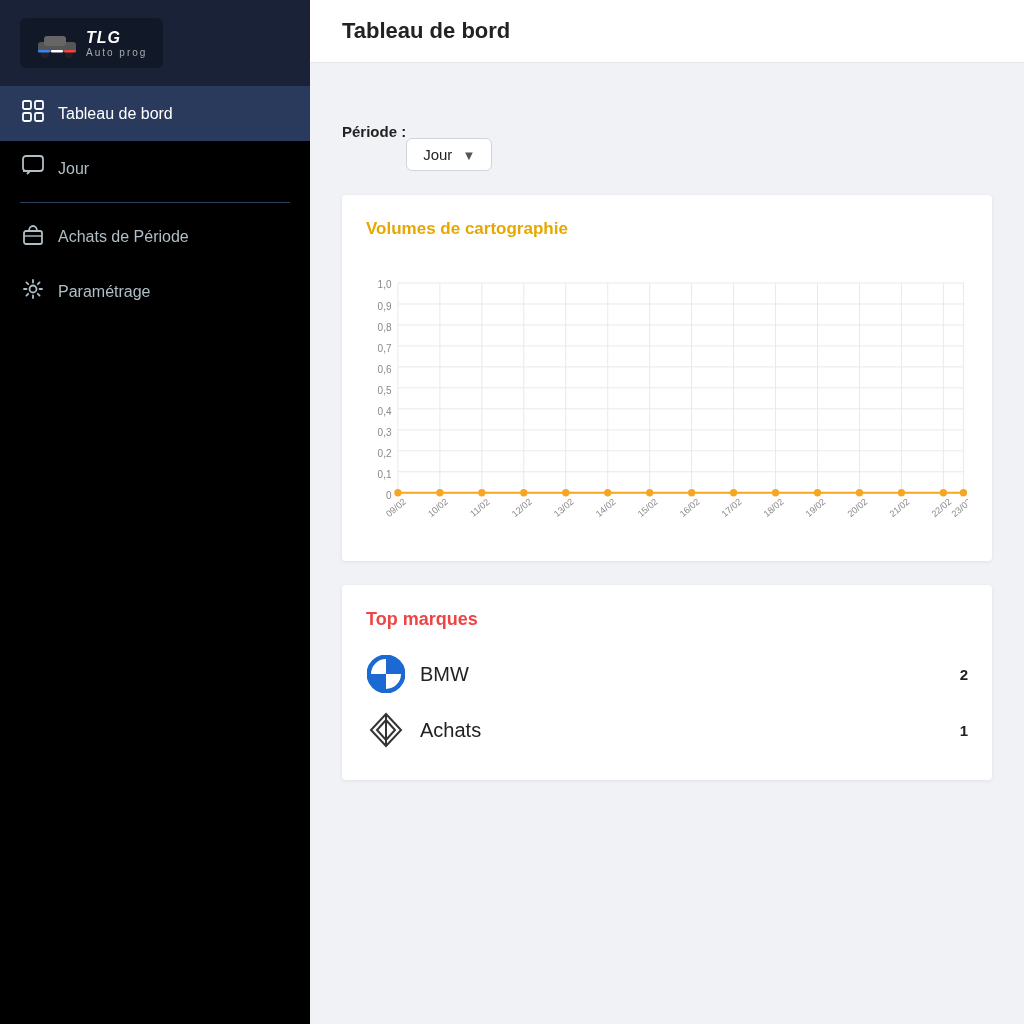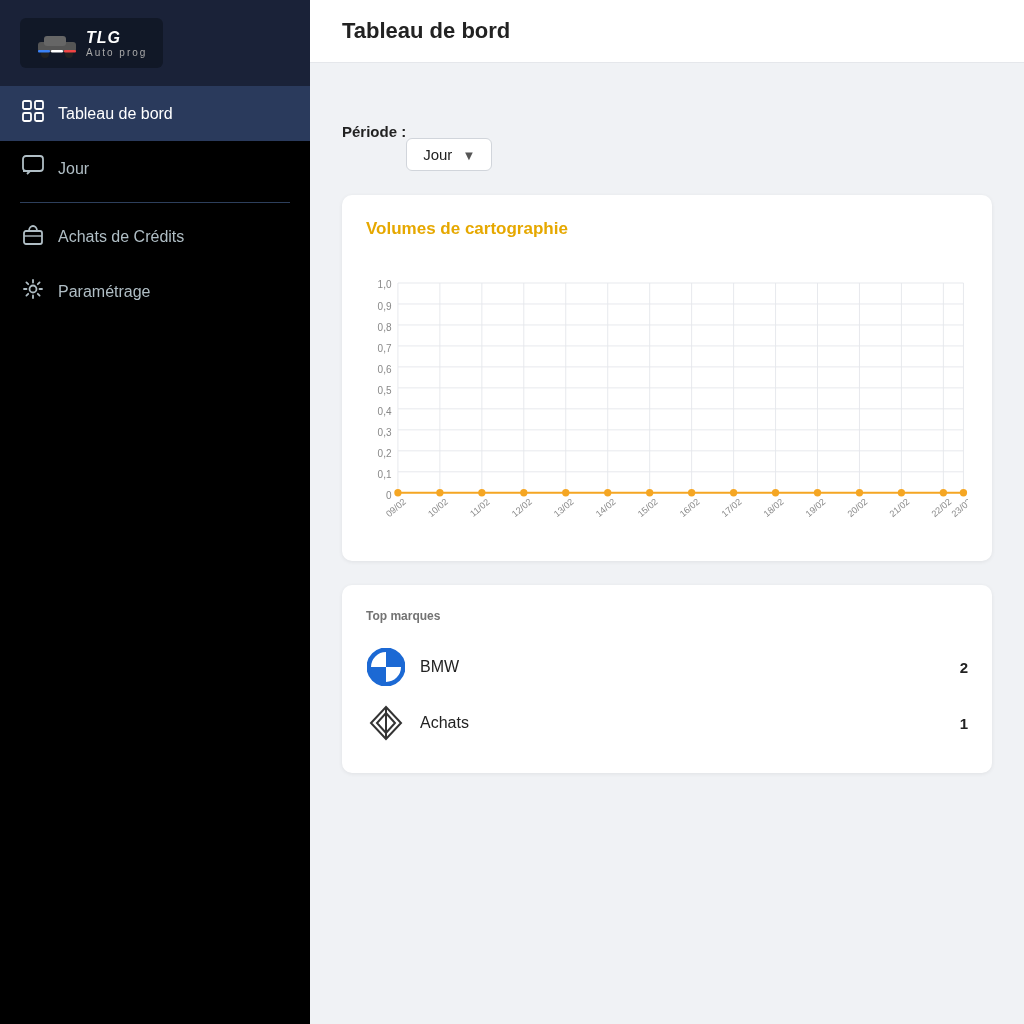--- a/index.html
+++ b/index.html
@@ -106,21 +106,21 @@
     }
 
     .period-chevron {
       color: #555;
       font-size: 13px;
     }
 
     
     .card {
       background: white;
-      border-radius: 10px;
+      border-radius: 4px;
       padding: 24px;
       box-shadow: 0 1px 4px rgba(0,0,0,0.07);
     }
 
     .card-title {
       font-size: 17px;
       font-weight: 700;
       color: #e6a800;
       margin-bottom: 18px;
     }
@@ -132,23 +132,23 @@
       height: 280px;
     }
 
     .chart-svg {
       width: 100%;
       height: 100%;
     }
 
     
     .section-title {
-      font-size: 12px;
+      font-size: 18px;
       font-weight: 700;
-      color: #737373;
+      color: #ef4444;
       margin-bottom: 18px;
     }
 
     .brand-list { display: flex; flex-direction: column; gap: 4px; }
 
     .brand-row {
       display: flex;
       align-items: center;
       gap: 14px;
       padding: 6px 0;
@@ -158,21 +158,21 @@
       width: 40px;
       height: 40px;
       flex-shrink: 0;
       display: flex;
       align-items: center;
       justify-content: center;
     }
 
     .brand-name {
       flex: 1;
-      font-size: 16px;
+      font-size: 20px;
       color: #222;
     }
 
     .brand-count {
       font-size: 15px;
       font-weight: 600;
       color: #222;
     }
   </style>
 </head>
@@ -227,21 +227,21 @@
 
 
   <div class="nav-item">
     <span class="nav-icon">
       <svg width="22" height="22" viewBox="0 0 22 22" fill="none">
         <rect x="2" y="8" width="18" height="13" rx="2" stroke="currentColor" stroke-width="1.8"></rect>
         <path d="M7 8 C7 5 9 3 11 3 C13 3 15 5 15 8" stroke="currentColor" stroke-width="1.8" fill="none"></path>
         <line x1="2" y1="13" x2="20" y2="13" stroke="currentColor" stroke-width="1.4"></line>
       </svg>
     </span>
-    <span>Achats de Crédits</span>
+    <span>Achats de Période</span>
   </div>
 
   <div class="nav-item">
     <span class="nav-icon">
       <svg width="22" height="22" viewBox="0 0 22 22" fill="none">
         <circle cx="11" cy="11" r="3.5" stroke="currentColor" stroke-width="1.8"></circle>
         <path d="M11 2 L11 4.5M11 17.5 L11 20M2 11 L4.5 11M17.5 11 L20 11M4.4 4.4 L6.2 6.2M15.8 15.8 L17.6 17.6M17.6 4.4 L15.8 6.2M6.2 15.8 L4.4 17.6" stroke="currentColor" stroke-width="1.8" stroke-linecap="round"></path>
       </svg>
     </span>
     <span>Paramétrage</span>

